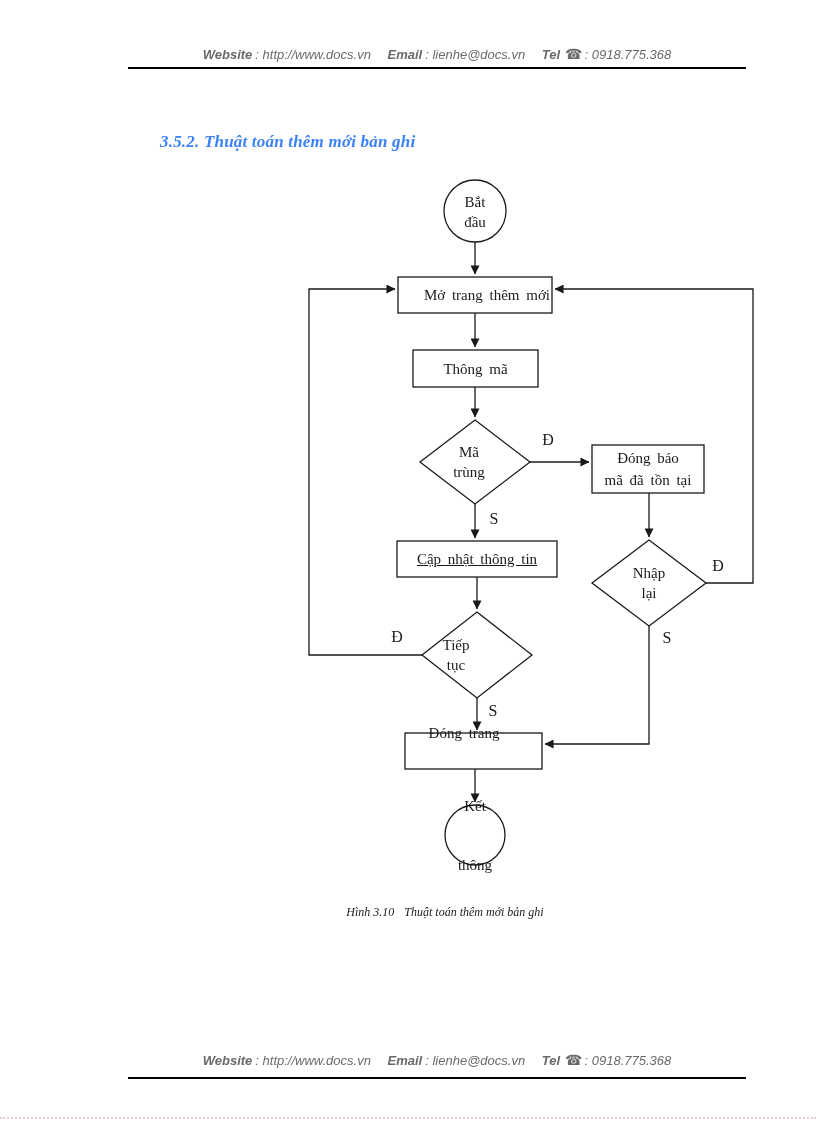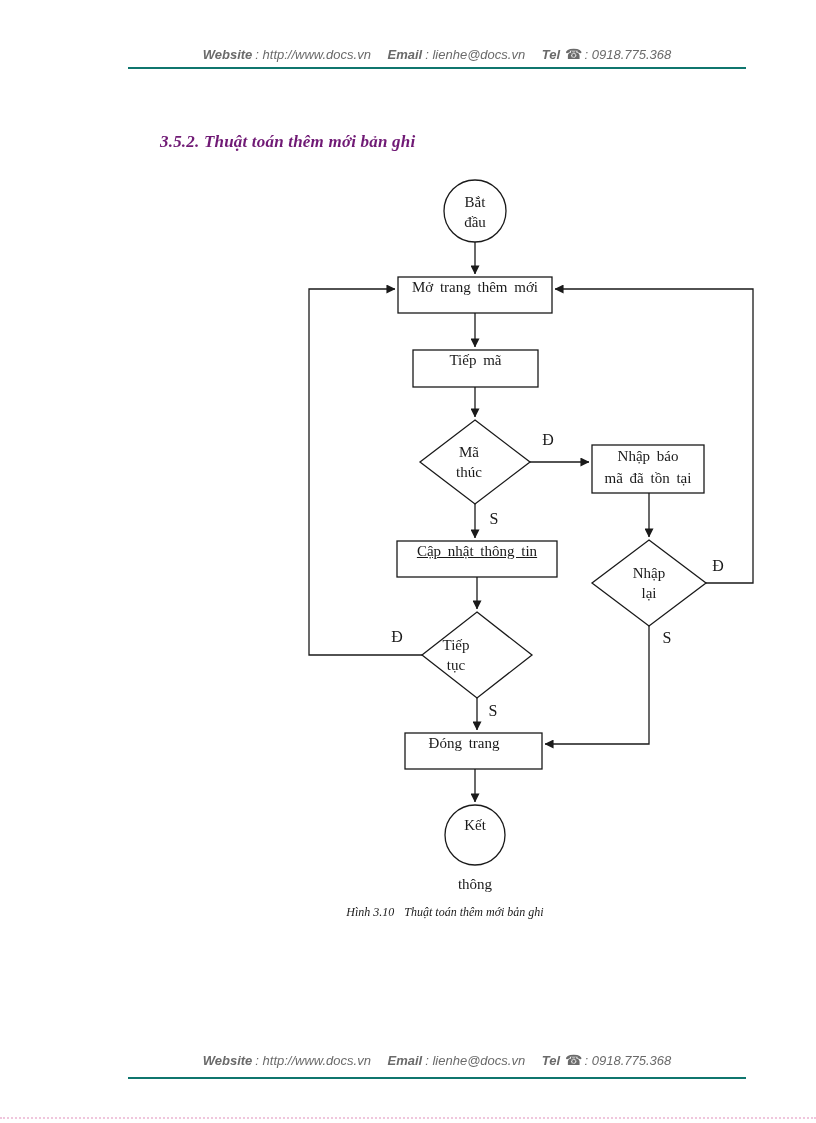--- a/index.html
+++ b/index.html
@@ -4,45 +4,45 @@
 <style>
   html,body{margin:0;padding:0;background:#ffffff;}
   body{width:816px;height:1123px;position:relative;overflow:hidden;
        font-family:"Liberation Serif",serif;color:#1a1a1a;}
 
   
   .contactbar{
     position:absolute;left:128px;width:618px;text-align:center;
     font-family:"Liberation Sans",sans-serif;font-style:italic;
     font-size:13px;color:#6a6a6a;padding-bottom:5px;
-    border-bottom:2px solid #0f766e;white-space:nowrap;
+    border-bottom:2px solid #000000;white-space:nowrap;
   }
   .contactbar .lbl{font-weight:bold;margin-right:3px;}
   .contactbar .gap{margin-left:13px;}
   .contactbar .phone{font-style:normal;margin:0 2px;font-size:14px;}
   #pageheader{top:46px;}
   #pagefooter{top:1052px;padding-bottom:9px;}
 
   
   .heading{
     position:absolute;left:160px;top:132px;
-    font-weight:bold;font-style:italic;font-size:17px;color:#701a75;
+    font-weight:bold;font-style:italic;font-size:17px;color:#3b82f6;
     letter-spacing:.2px;
   }
   .caption{
     position:absolute;left:120px;top:905px;width:650px;text-align:center;
     font-style:italic;font-size:12px;color:#1a1a1a;
   }
   .caption .capnum{margin-right:10px;}
 
   
   #flow-svg{position:absolute;left:0;top:0;pointer-events:none;}
   .node-label{
     position:absolute;display:flex;flex-direction:column;
-    align-items:center;justify-content:flex-start;
+    align-items:center;justify-content:center;
     font-size:15px;line-height:20px;color:#1a1a1a;text-align:center;
     word-spacing:3px;white-space:nowrap;
   }
   .elabel{
     position:absolute;width:18px;height:20px;text-align:center;
     font-size:16px;color:#1a1a1a;font-family:"Liberation Serif",serif;
   }
 
   
   .dotted-rule{
@@ -97,53 +97,53 @@
     <rect x="405" y="733" width="137" height="36"></rect>
     <circle cx="475" cy="835" r="30"></circle>
   </g>
 </svg>
 
 <div class="node-label" style="left:445px;top:192px;width:60px;height:40px;">
   <span>Bắt</span>
   <span>đầu</span>
 </div>
 
-<div class="node-label" style="left:398px;top:277px;width:154px;height:36px;border-radius:15px;">
+<div class="node-label" style="left:410px;top:277px;width:154px;height:36px;border-radius:15px;">
   <span>Mở trang thêm mới</span>
 </div>
 
 <div class="node-label" style="left:413px;top:350px;width:125px;height:37px;">
-  <span>Tiếp mã</span>
+  <span>Thông mã</span>
 </div>
 
 <div class="node-label" style="left:419px;top:442px;width:100px;height:40px;">
   <span>Mã</span>
-  <span>thúc</span>
+  <span>trùng</span>
 </div>
 
 <div class="node-label" style="left:592px;top:445px;width:112px;height:48px;line-height:22px;">
-  <span>Nhập báo</span>
+  <span>Đóng báo</span>
   <span>mã đã tồn tại</span>
 </div>
 
 <div class="node-label" style="left:599px;top:563px;width:100px;height:40px;">
   <span>Nhập</span>
   <span>lại</span>
 </div>
 
 <div class="node-label" style="left:397px;top:541px;width:160px;height:36px;text-decoration:underline;">
   <span>Cập nhật thông tin</span>
 </div>
 
 <div class="node-label" style="left:406px;top:635px;width:100px;height:40px;">
   <span>Tiếp</span>
   <span>tục</span>
 </div>
 
-<div class="node-label" style="left:405px;top:733px;width:118px;height:36px;">
+<div class="node-label" style="left:405px;top:715px;width:118px;height:36px;">
   <span>Đóng trang</span>
 </div>
 
 <div class="node-label" style="left:445px;top:815px;width:60px;height:40px;gap:39px;">
   <span>Kết</span>
   <span>thông</span>
 </div>
 
 <span class="elabel" style="left:539px;top:431px;">Đ</span>
 <span class="elabel" style="left:485px;top:510px;">S</span>

